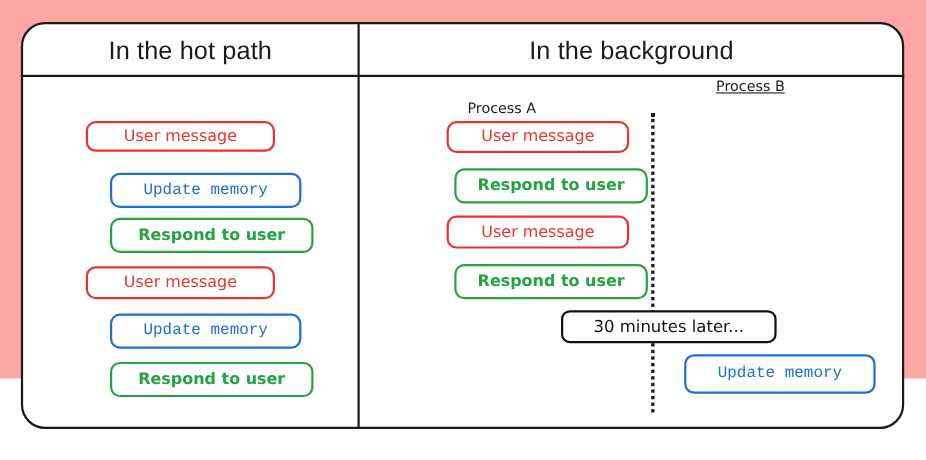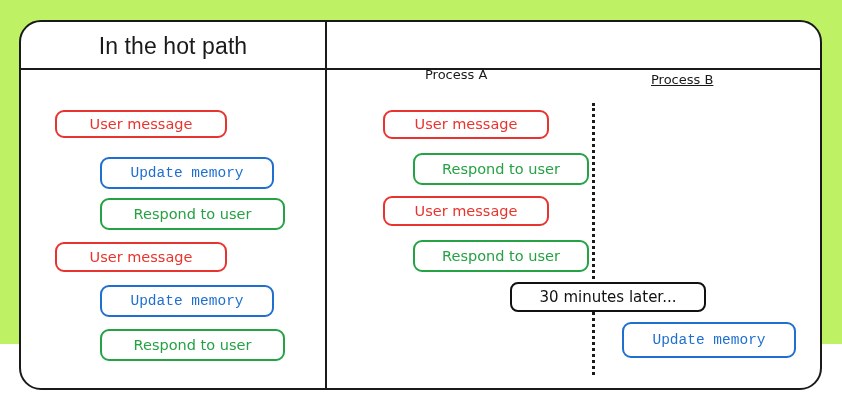--- a/index.html
+++ b/index.html
@@ -11,21 +11,21 @@
     width: 842px;
     height: 418px;
     font-family: "DejaVu Sans", sans-serif;
     overflow: hidden;
   }
 
   #canvas {
     position: relative;
     width: 842px;
     height: 344px;
-    background: #bef264;
+    background: #fca5a5;
   }
 
   
   .frame {
     position: absolute;
     left: 19px;
     top: 20px;
     width: 803px;
     height: 370px;
     border: 2.5px solid #1a1a1a;
@@ -71,21 +71,21 @@
   .panel-header.right { left: 327px; width: 494px; }
 
   
   .process-label {
     position: absolute;
     font-family: "DejaVu Sans", sans-serif;
     font-size: 13px;
     color: #1a1a1a;
     white-space: nowrap;
   }
-  .process-label.a { left: 425px; top: 67px; }
+  .process-label.a { left: 425px; top: 92px; }
   .process-label.b { left: 651px; top: 72px; text-decoration: underline; }
 
   
   .dotted-divider {
     position: absolute;
     left: 592px;
     top: 103px;
     width: 0;
     height: 272px;
     border-left: 3px dotted #1a1a1a;
@@ -99,43 +99,44 @@
     border-radius: 9px;
     background: #ffffff;
     display: flex;
     align-items: center;
     justify-content: center;
     font-family: "DejaVu Sans", sans-serif;
     font-size: 14.5px;
     line-height: 1;
     white-space: nowrap;
   }
-  .node.red   { border-color: #e8342e; color: #e8342e; }
+  .node.red   { border-color: #e8342e; color: #e8342e; margin-left: 23px; }
   .node.blue  { border-color: #1f6fd0; color: #1f6fd0; font-family: Liberation Mono, monospace; }
-  .node.green { border-color: #25a244; color: #25a244; }
+  .node.green { border-color: #25a244; color: #25a244; font-weight: bold; }
   .node.black {
     border-color: #111111;
     color: #111111;
     border-width: 2.6px;
     border-radius: 8px;
     font-size: 15px;
     text-align: center;
   }
 </style>
 </head>
 <body>
 
 <div id="canvas">
 
   <div class="frame"></div>
   <div class="header-rule"></div>
   <div class="col-divider"></div>
 
   <div class="panel-header left">In the hot path</div>
 
+  <div class="panel-header right">In the background</div>
 
   <div class="process-label a">Process A</div>
 
   <div class="process-label b">Process B</div>
 
   <div class="dotted-divider"></div>
 
   <div id="nodes-layer">
       <div class="node red" style="left: 55px; top: 110px; width: 172px; height: 28px;">User message</div>
       <div class="node blue" style="left: 100px; top: 157px; width: 174px; height: 32px;">Update memory</div>

